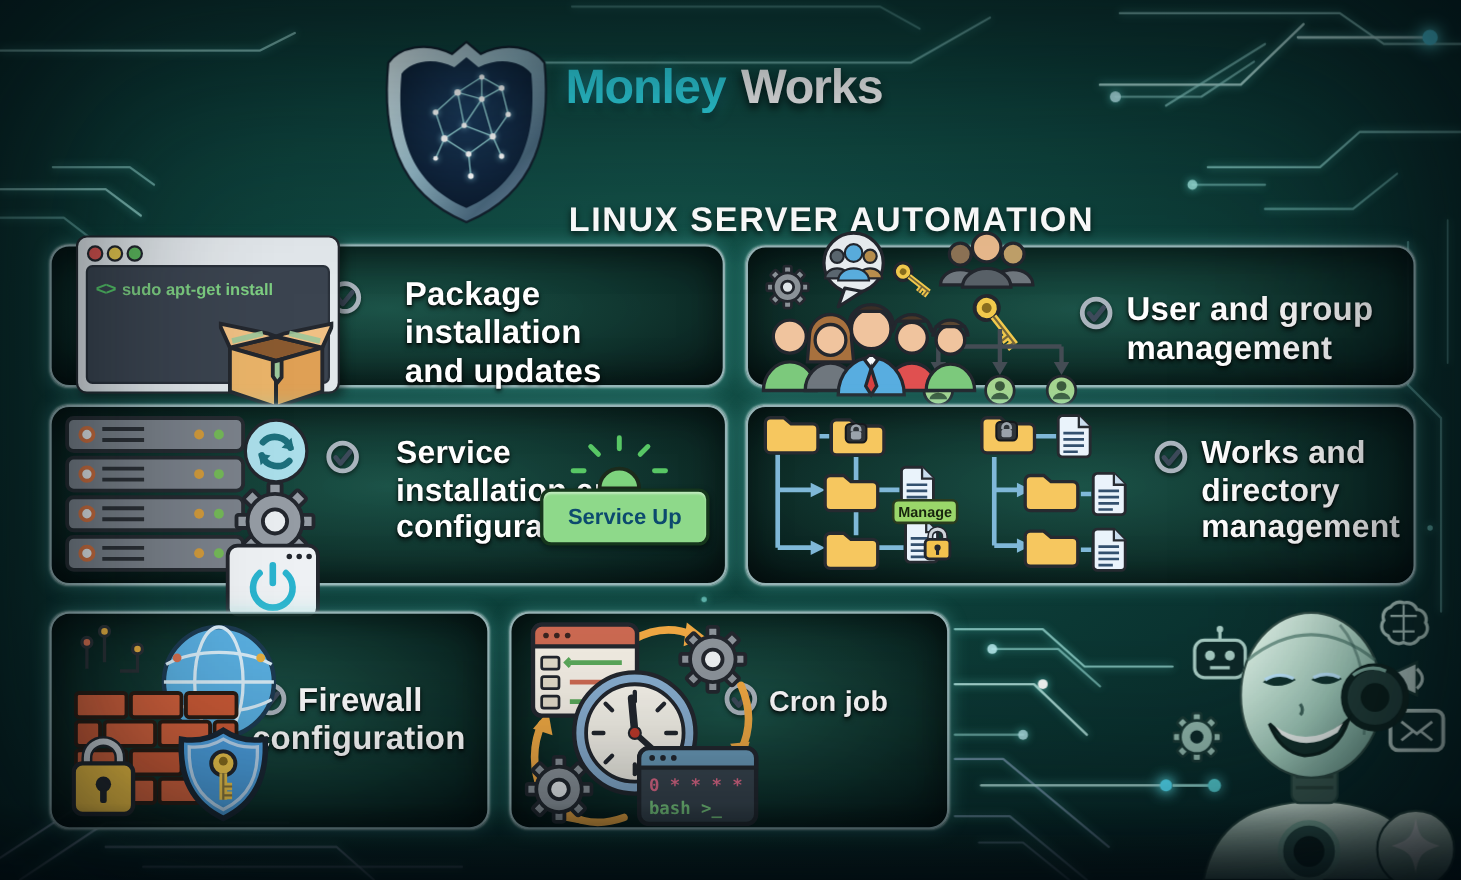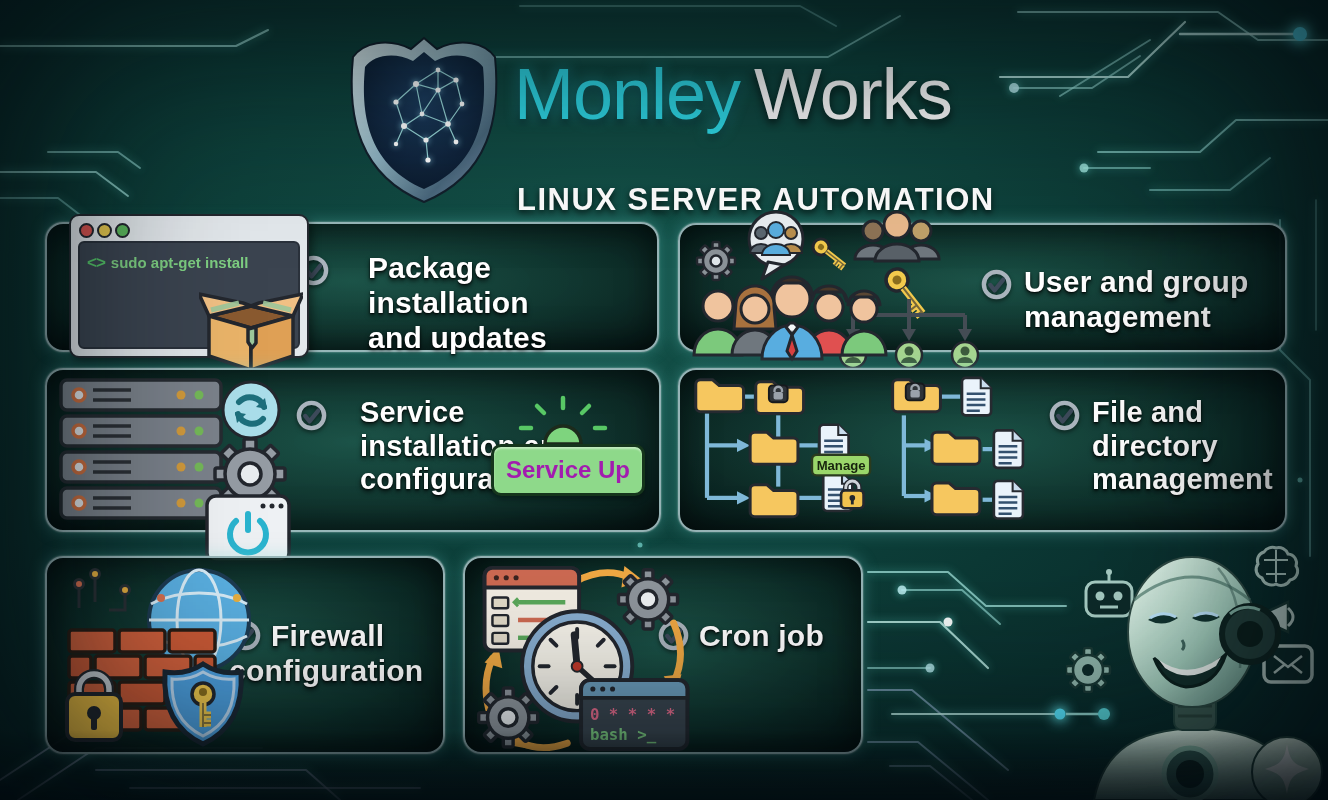--- a/index.html
+++ b/index.html
@@ -33,28 +33,28 @@
     box-shadow:3px 5px 10px rgba(0,0,0,.45);padding-left:44px;}
   .tdot{position:absolute;top:7px;width:11px;height:11px;border-radius:50%;border:2px solid #23272e;}
   .term-body{position:absolute;left:7px;right:7px;top:25px;bottom:7px;background:#3b4450;
     border:2px solid #2a313b;border-radius:6px;}
   .term-line{color:#7ecf82;font-weight:bold;font-size:15px;padding:10px 7px;white-space:nowrap;}
   .term-prompt{color:#55c468;font-size:17px;letter-spacing:-1px;margin-right:6px;}
   
   .svc-badge{position:absolute;right:14px;top:74px;width:148px;height:46px;z-index:3;
     background:#8ed98a;border:3px solid #15351c;border-radius:10px;
     display:flex;align-items:center;justify-content:center;
-    color:#a21caf;font-weight:bold;font-size:24px;
+    color:#0c4a6e;font-weight:bold;font-size:20px;
     box-shadow:0 3px 6px rgba(0,0,0,.4), inset 0 2px 2px rgba(255,255,255,.45);}
   .icon-abs{position:absolute;z-index:3;}
   
   #robot{position:absolute;left:1066px;top:538px;width:262px;height:262px;z-index:3;}
   
   #logo{position:absolute;left:344px;top:32px;width:160px;height:175px;z-index:2;}
-  #brand{position:absolute;left:514px;top:58px;z-index:2;font-weight:normal;font-size:72px;
+  #brand{position:absolute;left:514px;top:58px;z-index:2;font-weight:bold;font-size:44px;
     letter-spacing:-1px;line-height:1;
     text-shadow:0 4px 8px rgba(0,0,0,.7);}
   #brand .b1{color:#2fd9e7;text-shadow:0 0 14px rgba(47,217,231,.55),0 4px 8px rgba(0,0,0,.7);}
   #brand .b2{color:#ffffff;margin-left:14px;}
   #tagline{position:absolute;left:517px;top:142px;z-index:2;color:#fff;font-weight:bold;
     font-size:31px;letter-spacing:1.5px;text-shadow:0 3px 6px rgba(0,0,0,.75);margin-top:40px;}
 </style>
 </head>
 <body>
 
@@ -459,21 +459,21 @@
       <use href="#doc" x="320" y="58"></use>
       <use href="#fold" x="252" y="110"></use>
       <use href="#doc" x="320" y="112"></use>
     </svg>
     <div class="trow" style="left:368px;top:26px;">
       <svg class="chk" viewBox="0 0 34 34">
           <circle cx="17" cy="17" r="13" fill="none" stroke="#aab4bd" stroke-width="4.5"></circle>
           <path d="M10.5,17.5 l4.5,5.5 9,-11" fill="none" stroke="#3d4a5a" stroke-width="4.5" stroke-linecap="round" stroke-linejoin="round"></path>
         </svg>
       <div class="ttl" style="font-size:29px;">
-        <div>File and</div>
+        <div>Works and</div>
         <div>directory</div>
         <div>management</div>
       </div>
     </div>
   </div>
 
   <div class="card" id="card-firewall" style="left:45px;top:556px;width:396px;height:194px;">
     <svg class="icon-abs" style="left:18px;top:10px;width:210px;height:180px;" viewBox="0 0 210 180">
       <g stroke="#2b3136" stroke-width="3">
         <path d="M14,40 v-20" fill="none"></path>
@@ -599,21 +599,21 @@
       <g>
         <rect x="104" y="122" width="108" height="70" rx="9" fill="#39444e" stroke="#23272e" stroke-width="4"></rect>
         <path d="M104,131 a9,9 0 0 1 9,-9 h90 a9,9 0 0 1 9,9 v9 h-108 Z" fill="#6a9ab8" stroke="#23272e" stroke-width="4"></path>
         <circle cx="116" cy="131" r="2.6" fill="#23272e"></circle>
           <circle cx="126" cy="131" r="2.6" fill="#23272e"></circle>
           <circle cx="136" cy="131" r="2.6" fill="#23272e"></circle>
         <text x="113" y="162" font-family="DejaVu Sans Mono, monospace" font-size="16" font-weight="bold" fill="#e36a8a">0 * * * *</text>
         <text x="113" y="183" font-family="DejaVu Sans Mono, monospace" font-size="16" font-weight="bold" fill="#7ecf82">bash &gt;_</text>
       </g>
     </svg>
-    <div class="ttl" style="position:absolute;left:192px;top:58px;font-size:30px;">
+    <div class="ttl" style="position:absolute;left:192px;top:58px;font-size:26px;">
       <div><svg class="chk chk-inline" viewBox="0 0 34 34">
             <circle cx="17" cy="17" r="13" fill="none" stroke="#aab4bd" stroke-width="4.5"></circle>
             <path d="M10.5,17.5 l4.5,5.5 9,-11" fill="none" stroke="#3d4a5a" stroke-width="4.5" stroke-linecap="round" stroke-linejoin="round"></path>
           </svg><span>Cron job</span></div>
     </div>
   </div>
 
   <svg id="robot" viewBox="0 0 262 262">
     <defs>
       <linearGradient id="headG" x1="0" y1="0" x2="1" y2="1">

